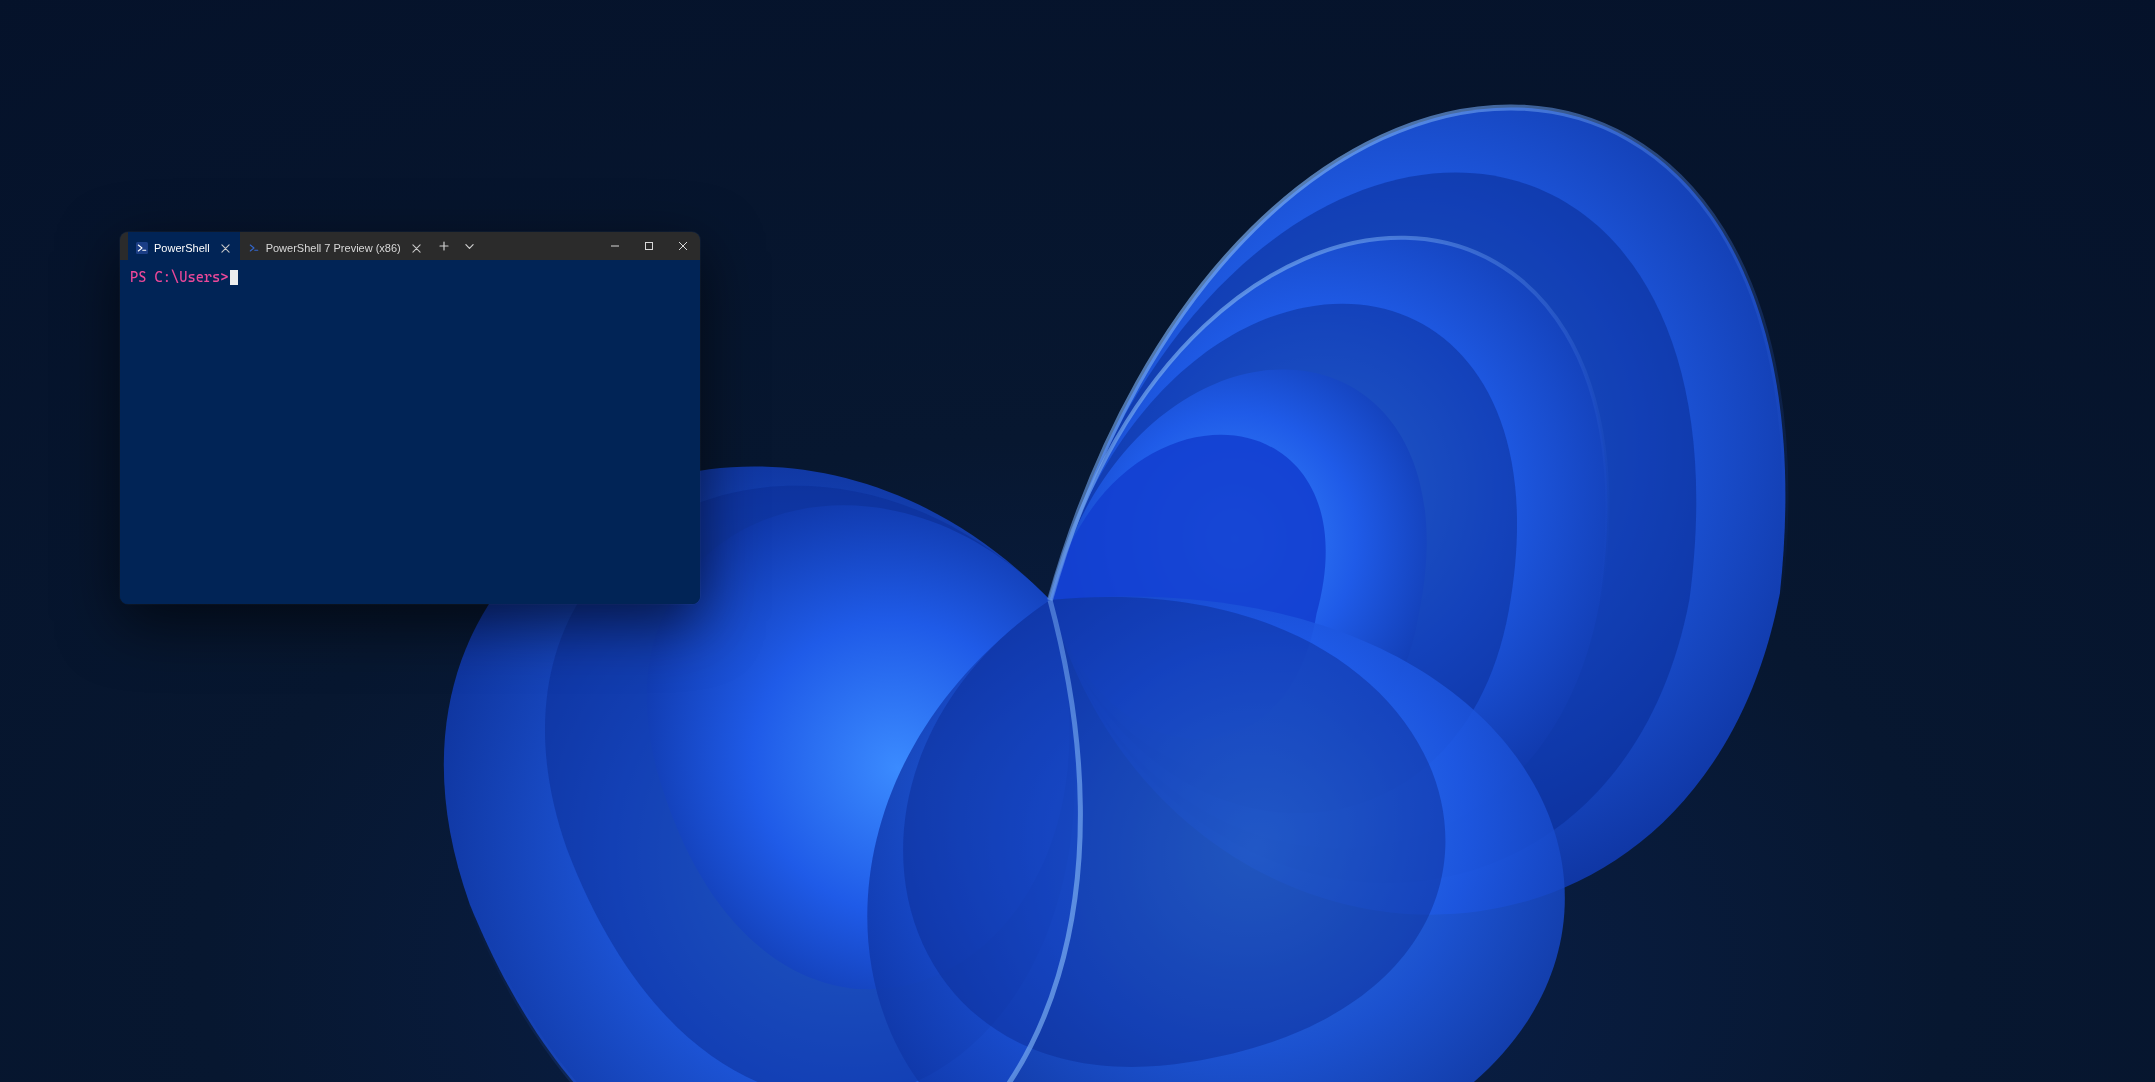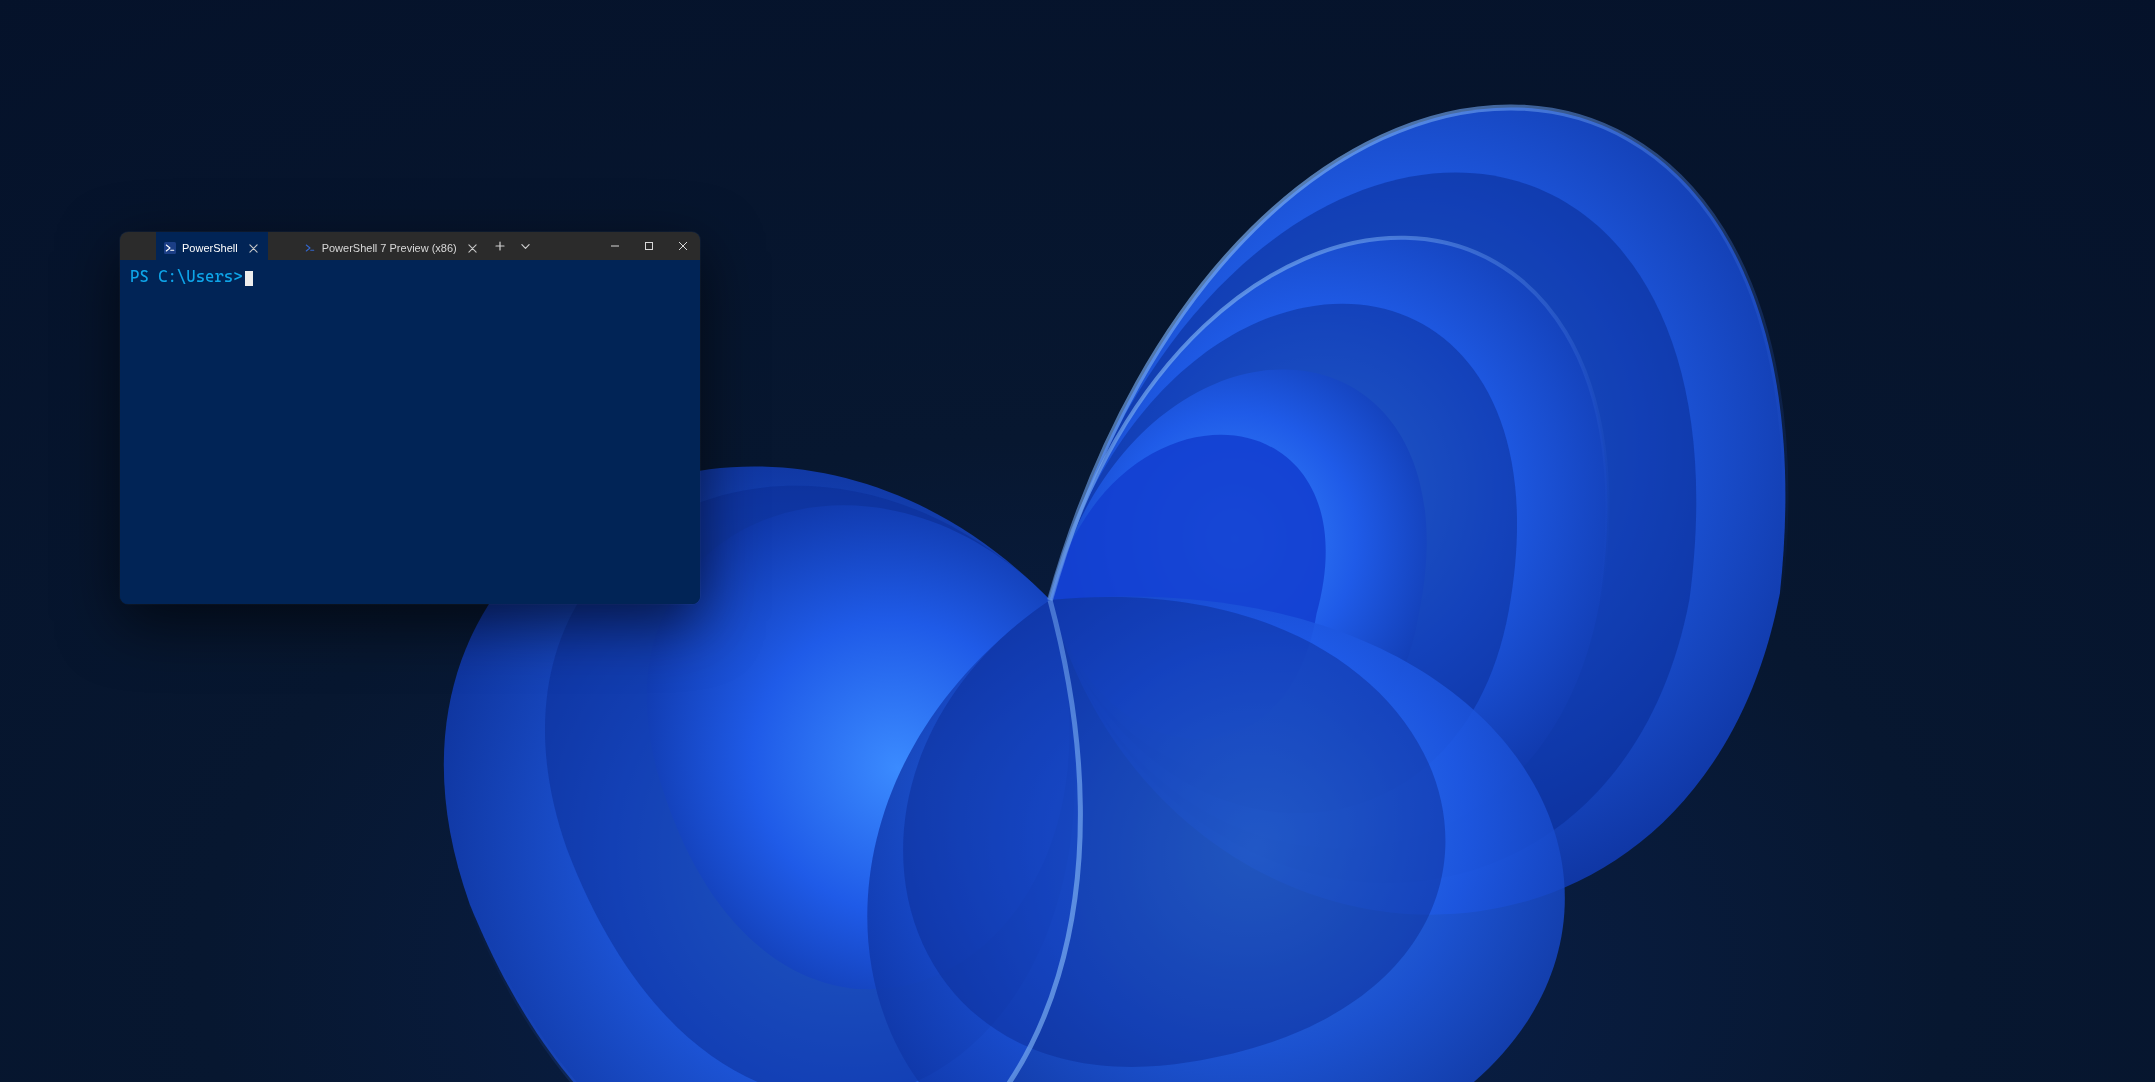--- a/index.html
+++ b/index.html
@@ -16,21 +16,21 @@
     background:#012456;border-radius:8px;overflow:hidden;
     box-shadow:0 18px 60px rgba(0,0,0,.6),0 0 0 1px rgba(255,255,255,.04);
   }
   .titlebar{
     height:28px;background:#2b2b2b;display:flex;align-items:flex-end;
     user-select:none;
   }
   .tabs{display:flex;align-items:flex-end;height:100%;padding-left:8px;}
   .tab{
     display:flex;align-items:center;gap:6px;height:24px;padding:12px 6px 0 8px;
-    font-size:11px;color:#d8d8d8;border-radius:6px 6px 0 0;white-space:nowrap;margin-left:28px;
+    font-size:11px;color:#d8d8d8;border-radius:6px 6px 0 0;white-space:nowrap;
   }
   .tab.active{background:#012456;color:#ffffff;}
   .tab .ico{width:12px;height:12px;display:flex;align-items:center;justify-content:center;}
   .tab .ico svg{width:12px;height:12px;}
   .tab .close{
     width:16px;height:16px;display:flex;align-items:center;justify-content:center;
     font-size:11px;color:#c8c8c8;border-radius:3px;margin-left:2px;cursor:pointer;
   }
   .tab-controls{display:flex;align-items:center;height:100%;}
   .tbtn{
@@ -39,23 +39,23 @@
   }
   .spacer{flex:1;height:100%;}
   .win-controls{display:flex;height:100%;}
   .wbtn{
     width:34px;height:100%;display:flex;align-items:center;justify-content:center;
     color:#d8d8d8;cursor:pointer;
   }
   .wbtn svg{width:10px;height:10px;}
   .terminal-body{
     position:absolute;top:28px;left:0;right:0;bottom:0;
-    background:#012456;color:#0ea5e9;
+    background:#012456;color:#ec4899;
     font-family:"Cascadia Mono","Consolas",monospace;
-    font-size:16px;line-height:18px;padding:8px 10px;
+    font-size:14px;line-height:18px;padding:8px 10px;
     white-space:pre;
   }
   .cursor{
     display:inline-block;width:8px;height:15px;background:#eeeeee;
     vertical-align:text-bottom;margin-left:2px;animation:blink 1s steps(1) infinite;
   }
   @keyframes blink{50%{opacity:0;}}
 </style>
 </head>
 <body>

